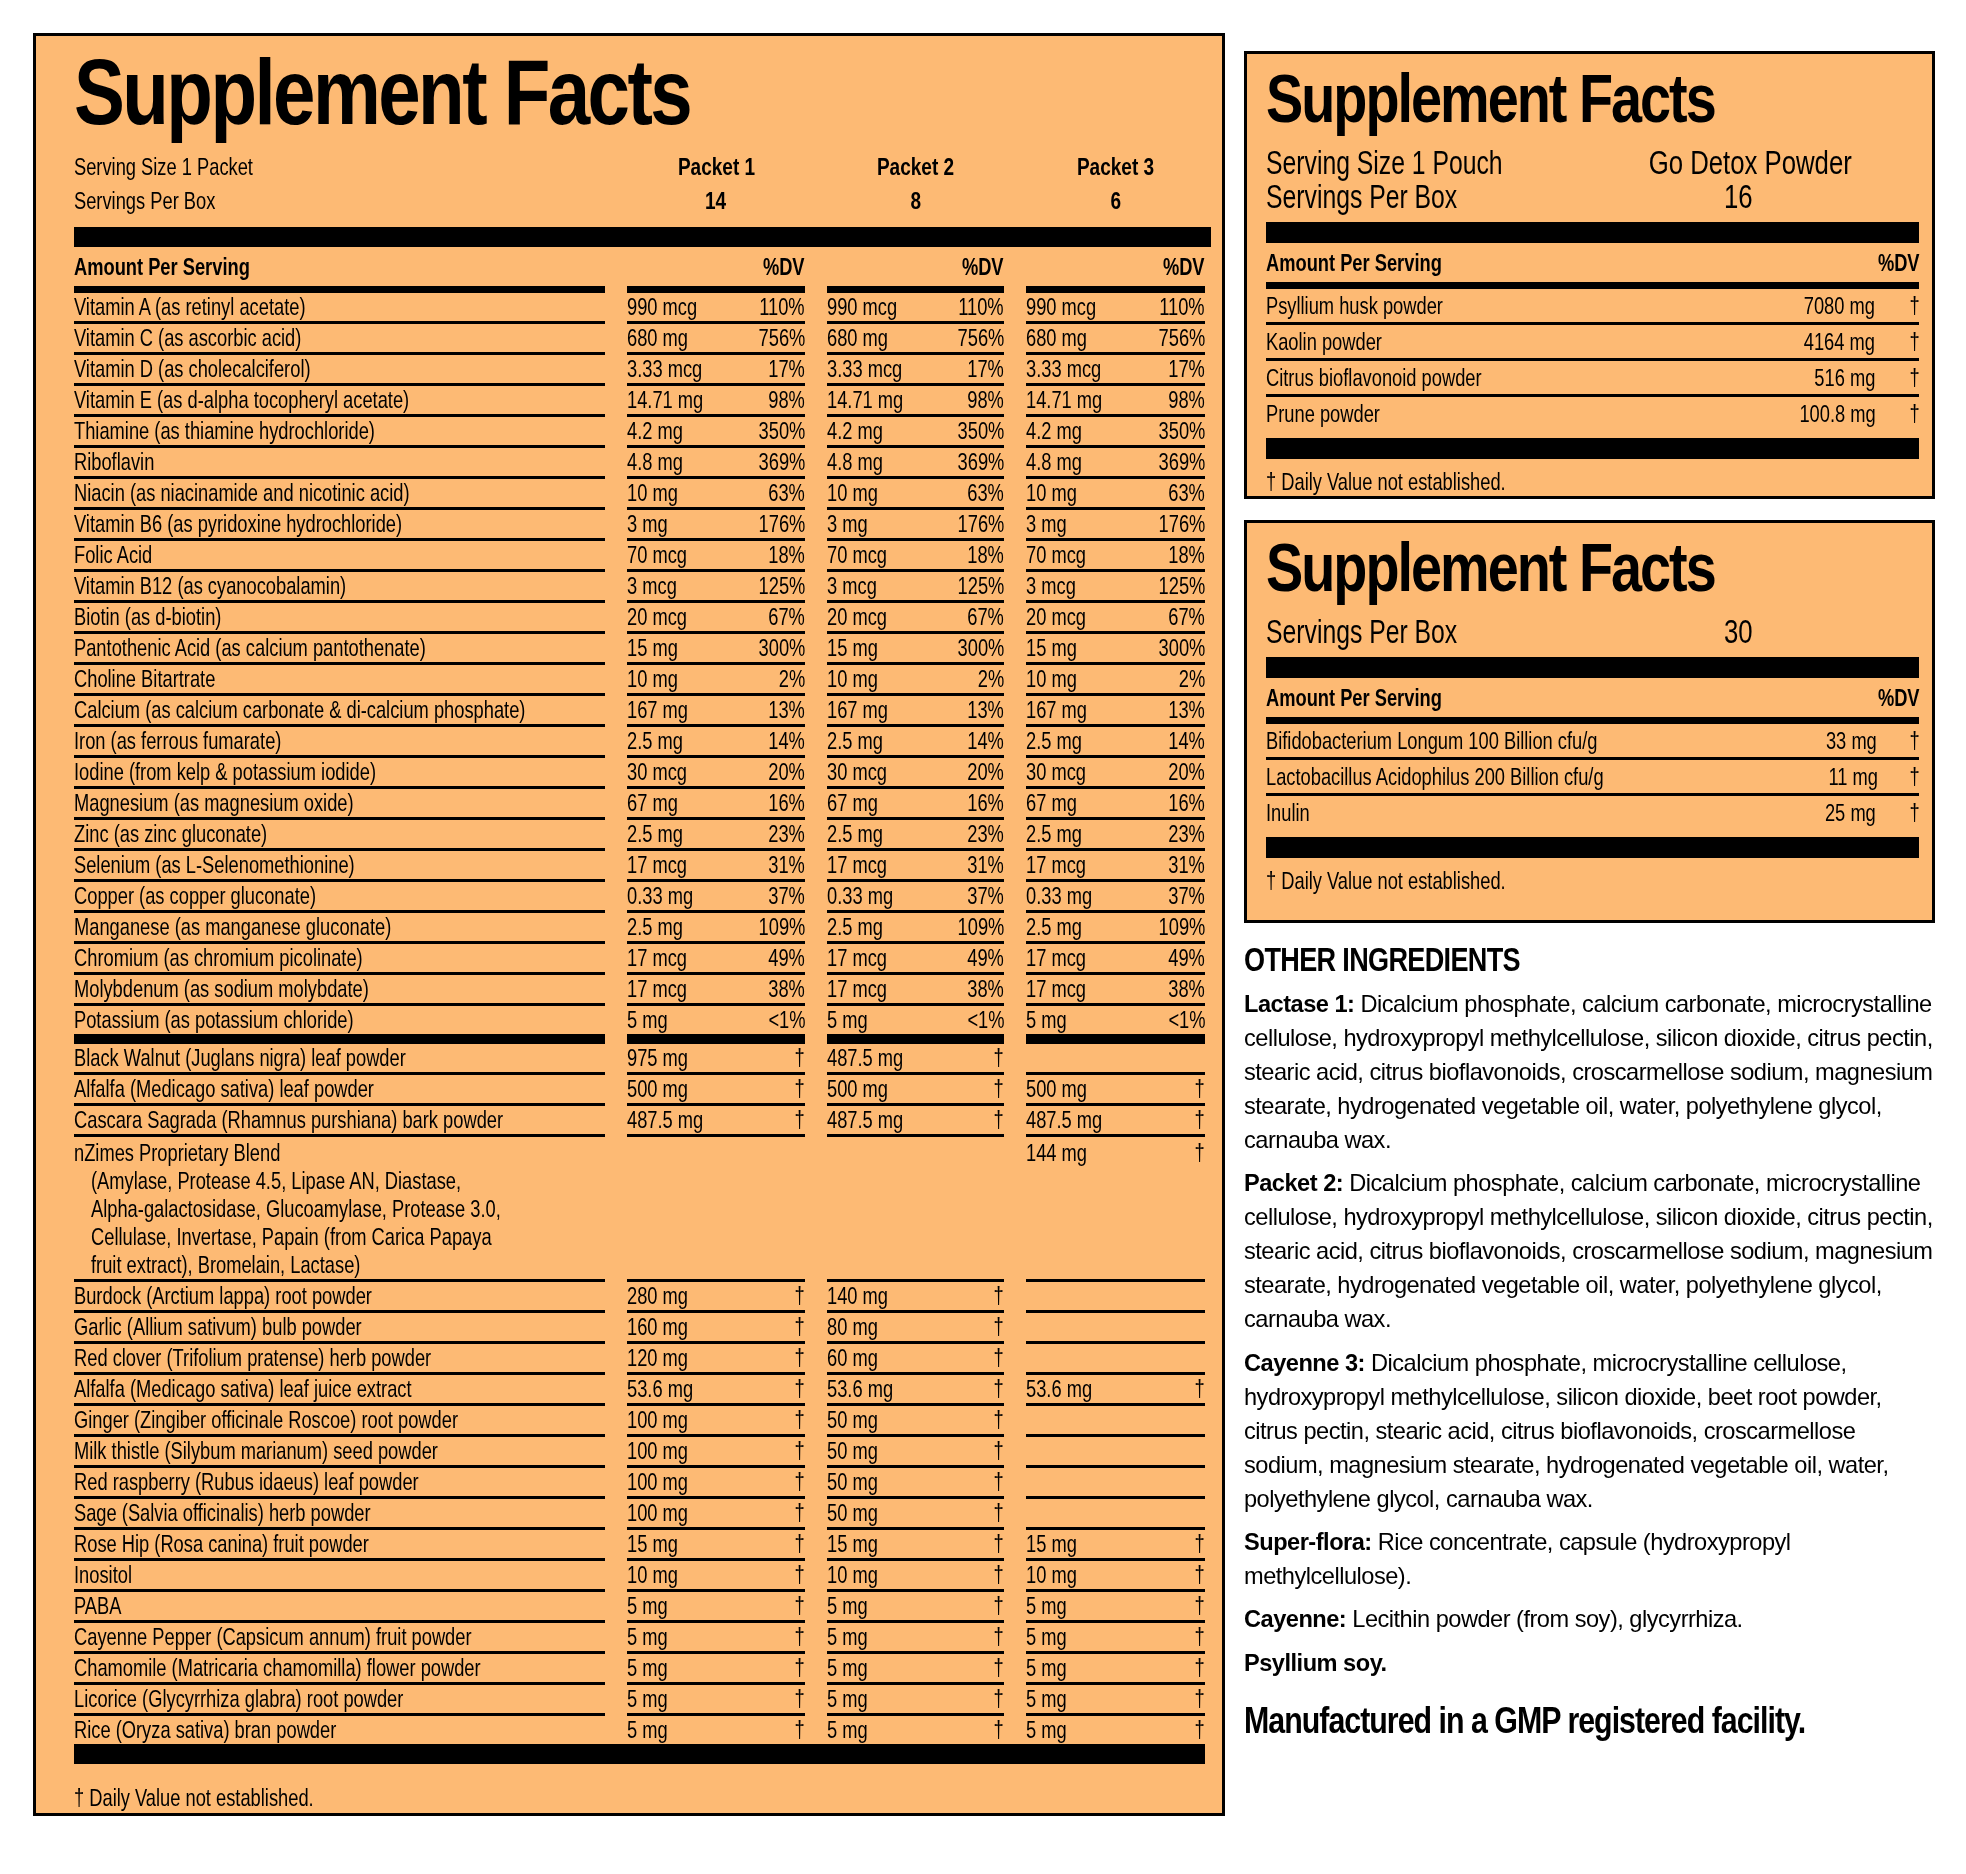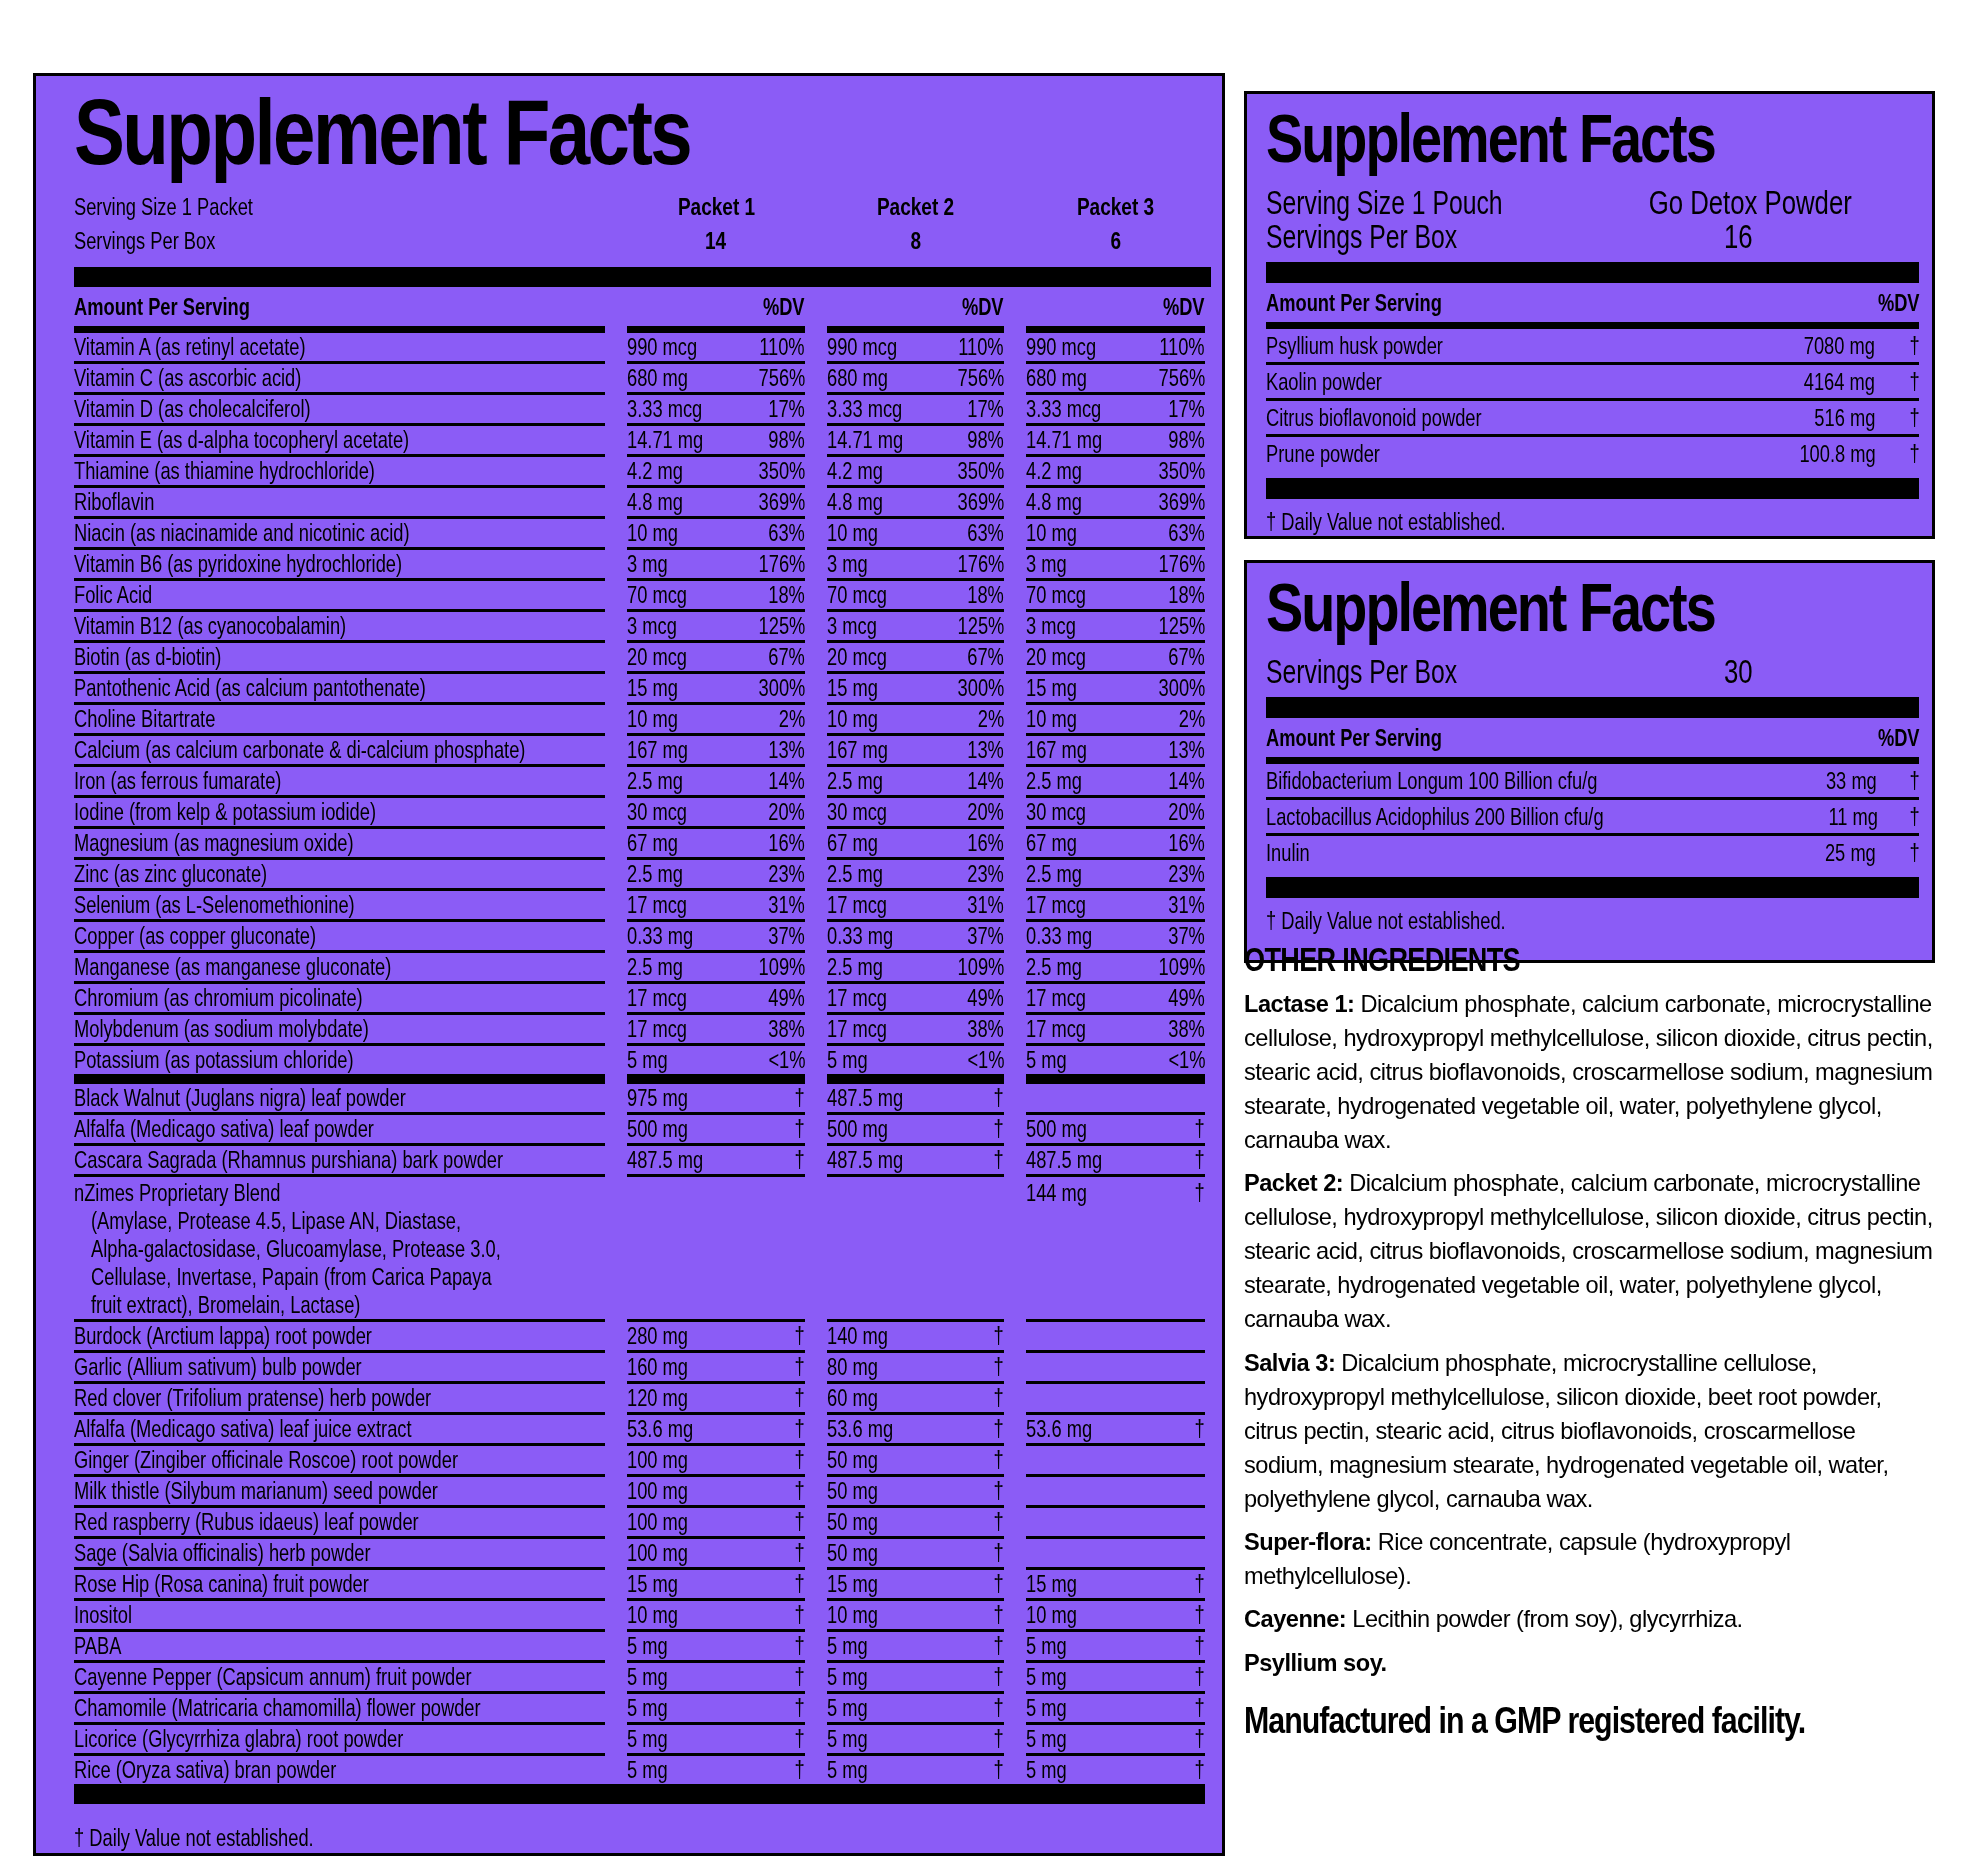--- a/index.html
+++ b/index.html
@@ -1,18 +1,18 @@
 <!DOCTYPE html>
 <html style="font-size:12.6px"><head>
 <meta charset="utf-8">
 <style>
   html,body{margin:0;padding:0;}
   body{width:1966px;height:1874px;position:relative;background:#ffffff;color:#000;
        font-family:"Liberation Sans", sans-serif;}
-  .panel{position:absolute;border:3.9px solid #000;box-sizing:border-box;background:#8b5cf6;margin-top:40px;}
+  .panel{position:absolute;border:3.9px solid #000;box-sizing:border-box;background:#fdba74;}
   #main-panel{left:33px;top:33px;width:1192px;height:1783px;padding:6.3px 11px 0 38px;overflow:hidden;}
   .bigtitle{font-weight:bold;font-size:93px;line-height:79px;letter-spacing:-3.1px;margin:11px 0 17.3px 0;}
   .sq{display:inline-block;transform:scaleX(0.82);transform-origin:left center;white-space:nowrap;}
   .cond{display:inline-block;transform:scaleX(0.75);transform-origin:left center;white-space:nowrap;}
   .condc{display:inline-block;transform:scaleX(0.78);transform-origin:center center;white-space:nowrap;}
   .condr{display:inline-block;transform:scaleX(0.75);transform-origin:right center;white-space:nowrap;}
   .grid{display:grid;grid-template-columns:531px 178px 177px 179px;column-gap:22px;}
   .slbl{font-size:24.4px;line-height:34px;}
   .pkh{font-size:24.4px;line-height:34px;font-weight:bold;text-align:center;}
   .topbar{height:19.7px;background:#000;margin:9.4px 0 1.6px 0;}
@@ -799,20 +799,20 @@
     </div>
   <div class="rbar"></div>
   <div class="rfoot"><span class="cond">† Daily Value not established.</span></div>
 </div>
 
 <div id="other-ingredients">
   <h2><span class="sq">OTHER INGREDIENTS</span></h2>
   <div id="oi-paras">
       <p class="oip"><b>Lactase 1:</b> Dicalcium phosphate, calcium carbonate, microcrystalline cellulose, hydroxypropyl methylcellulose, silicon dioxide, citrus pectin, stearic acid, citrus bioflavonoids, croscarmellose sodium, magnesium stearate, hydrogenated vegetable oil, water, polyethylene glycol, carnauba wax.</p>
       <p class="oip"><b>Packet 2:</b> Dicalcium phosphate, calcium carbonate, microcrystalline cellulose, hydroxypropyl methylcellulose, silicon dioxide, citrus pectin, stearic acid, citrus bioflavonoids, croscarmellose sodium, magnesium stearate, hydrogenated vegetable oil, water, polyethylene glycol, carnauba wax.</p>
-      <p class="oip"><b>Salvia 3:</b> Dicalcium phosphate, microcrystalline cellulose, hydroxypropyl methylcellulose, silicon dioxide, beet root powder, citrus pectin, stearic acid, citrus bioflavonoids, croscarmellose sodium, magnesium stearate, hydrogenated vegetable oil, water, polyethylene glycol, carnauba wax.</p>
+      <p class="oip"><b>Cayenne 3:</b> Dicalcium phosphate, microcrystalline cellulose, hydroxypropyl methylcellulose, silicon dioxide, beet root powder, citrus pectin, stearic acid, citrus bioflavonoids, croscarmellose sodium, magnesium stearate, hydrogenated vegetable oil, water, polyethylene glycol, carnauba wax.</p>
       <p class="oip"><b>Super-flora:</b> Rice concentrate, capsule (hydroxypropyl methylcellulose).</p>
       <p class="oip"><b>Cayenne:</b> Lecithin powder (from soy), glycyrrhiza.</p>
       <p class="oip"><b>Psyllium soy.</b></p>
     </div>
   <div id="gmp-line"><span class="sq">Manufactured in a GMP registered facility.</span></div>
 </div>
 
 
 </body></html>

